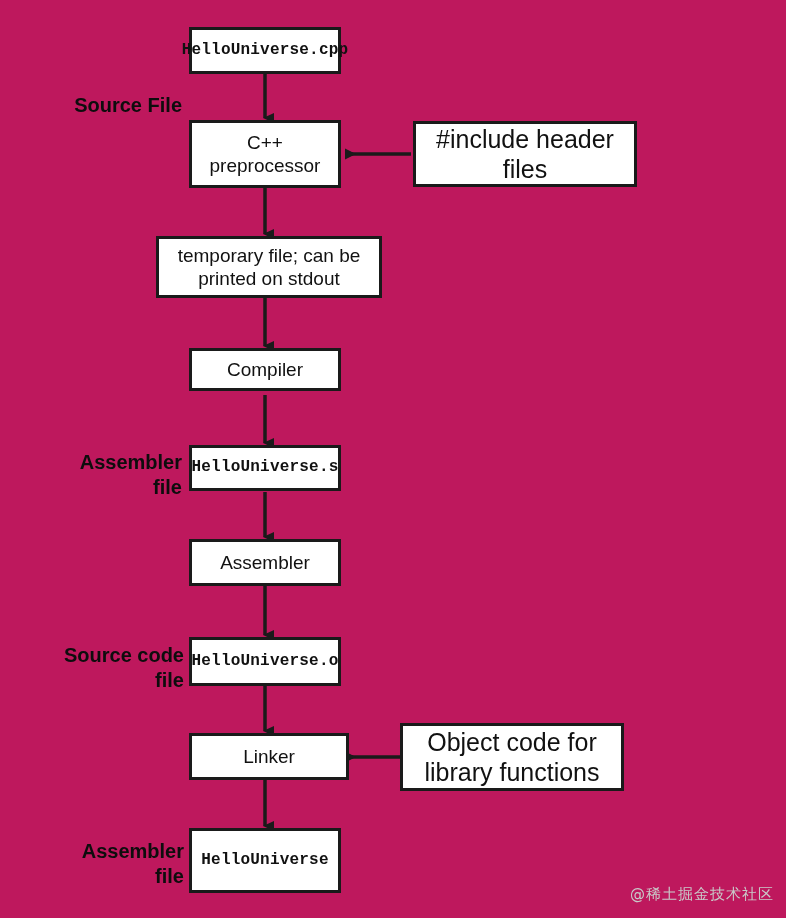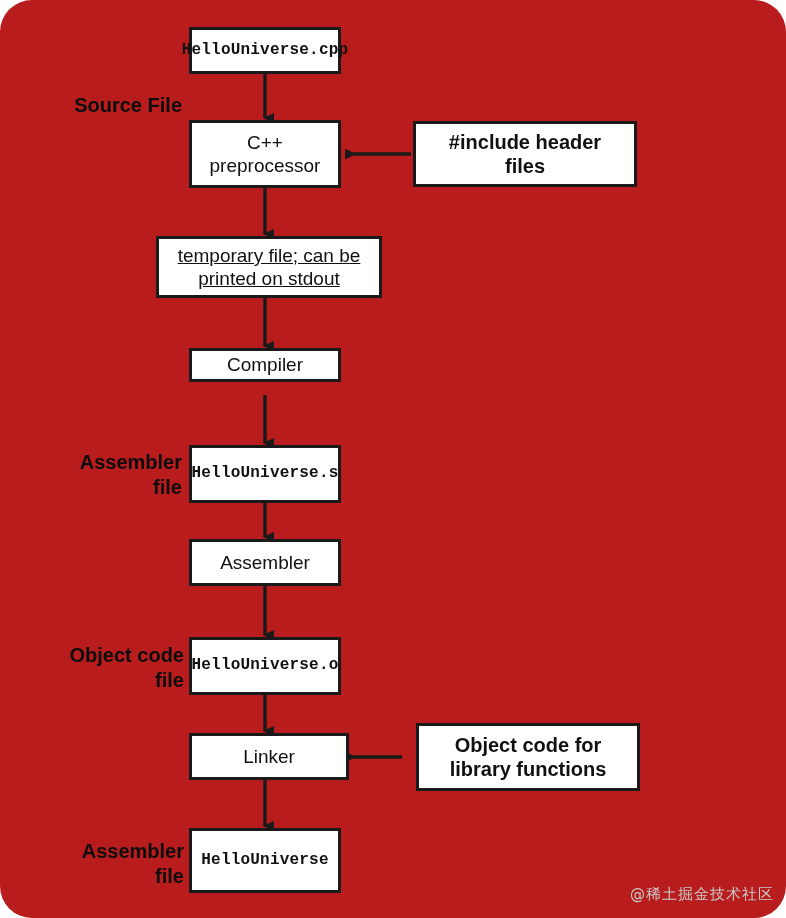--- a/index.html
+++ b/index.html
@@ -4,24 +4,23 @@
 <style>
   html, body {
     margin: 0;
     padding: 0;
     background: #ffffff;
   }
   #page {
     position: relative;
     width: 786px;
     height: 918px;
-    background: #b91c1c;
+    background: #be185d;
     overflow: hidden;
     font-family: "Liberation Sans", sans-serif;
-    border-radius: 32px;
   }
   .stage {
     position: absolute;
     top: 0; left: 0;
     width: 786px;
     height: 918px;
   }
   
   .node {
     position: absolute;
@@ -42,22 +41,22 @@
     font-size: 19px;
   }
   .node.mono {
     font-family: "Liberation Mono", "DejaVu Sans Mono", monospace;
     font-weight: 700;
     font-size: 16px;
     letter-spacing: 0.2px;
   }
   .node.boldsans {
     font-family: "Liberation Sans", sans-serif;
-    font-weight: 700;
-    font-size: 20px;
+    font-weight: 400;
+    font-size: 25px;
   }
   
   .stage-label {
     position: absolute;
     font-family: "Liberation Sans", sans-serif;
     font-weight: 700;
     font-size: 20px;
     color: #0d0d0d;
     text-align: right;
     line-height: 1.25;
@@ -111,36 +110,36 @@
           <line x1="265" y1="780" x2="265" y2="826" marker-end="url(#arrowdown)"></line>
         </g>
     </svg>
 
     <div id="node-layer">
         <div class="node mono" style="left: 189px; top: 27px; width: 152px; height: 47px;">HelloUniverse.cpp</div>
         <div class="node sans" style="left: 189px; top: 120px; width: 152px; height: 68px;">C++
 preprocessor</div>
         <div class="node boldsans" style="left: 413px; top: 121px; width: 224px; height: 66px;">#include header
 files</div>
-        <div class="node sans" style="left: 156px; top: 236px; width: 226px; height: 62px; text-decoration: underline;">temporary file; can be
+        <div class="node sans" style="left: 156px; top: 236px; width: 226px; height: 62px;">temporary file; can be
 printed on stdout</div>
-        <div class="node sans" style="left: 189px; top: 348px; width: 152px; height: 34px;">Compiler</div>
-        <div class="node mono" style="left: 189px; top: 445px; width: 152px; height: 58px;">HelloUniverse.s</div>
+        <div class="node sans" style="left: 189px; top: 348px; width: 152px; height: 43px;">Compiler</div>
+        <div class="node mono" style="left: 189px; top: 445px; width: 152px; height: 46px;">HelloUniverse.s</div>
         <div class="node sans" style="left: 189px; top: 539px; width: 152px; height: 47px;">Assembler</div>
-        <div class="node mono" style="left: 189px; top: 637px; width: 152px; height: 58px;">HelloUniverse.o</div>
+        <div class="node mono" style="left: 189px; top: 637px; width: 152px; height: 49px;">HelloUniverse.o</div>
         <div class="node sans" style="left: 189px; top: 733px; width: 160px; height: 47px;">Linker</div>
-        <div class="node boldsans" style="left: 416px; top: 723px; width: 224px; height: 68px;">Object code for
+        <div class="node boldsans" style="left: 400px; top: 723px; width: 224px; height: 68px;">Object code for
 library functions</div>
         <div class="node mono" style="left: 189px; top: 828px; width: 152px; height: 65px;">HelloUniverse</div>
       </div>
     <div id="label-layer">
         <div class="stage-label" style="left: 32px; top: 93px; width: 150px;">Source File</div>
         <div class="stage-label" style="left: 24px; top: 450px; width: 158px;">Assembler
 file</div>
-        <div class="stage-label" style="left: 22px; top: 643px; width: 162px;">Object code
+        <div class="stage-label" style="left: 22px; top: 643px; width: 162px;">Source code
 file</div>
         <div class="stage-label" style="left: 22px; top: 839px; width: 162px;">Assembler
 file</div>
       </div>
 
     <div class="watermark">@稀土掘金技术社区</div>
   </div>
 </div>
 
 </body></html>

